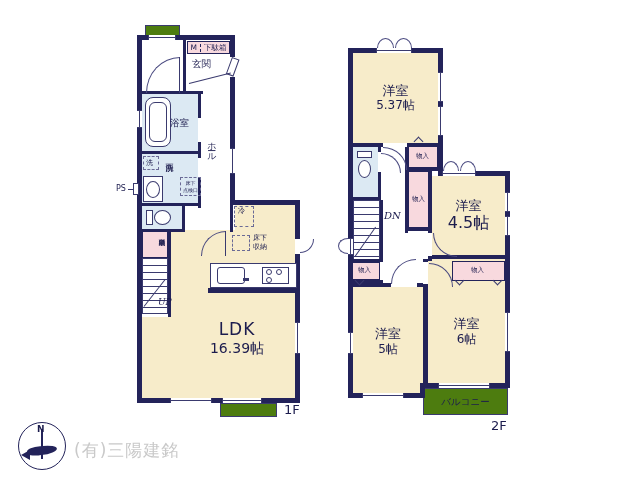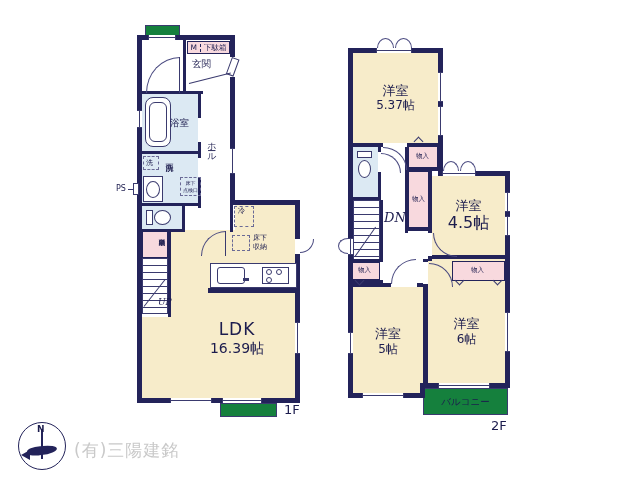--- a/index.html
+++ b/index.html
@@ -19,21 +19,21 @@
   .win-v{position:absolute;z-index:4;background:linear-gradient(to right,#fff 2px,#3a3a6e 2px,#3a3a6e 3px,#fff 3px);border-top:1px solid #3a3a6e;border-bottom:1px solid #3a3a6e;box-sizing:border-box;}
   .gap{position:absolute;background:#fff;z-index:4;}
   .arc{position:absolute;z-index:4;border:1px solid #4a4a80;background:transparent;box-sizing:border-box;}
   .arc-tl{border-radius:100% 0 0 0;border-right:none;border-bottom:none;}
   .arc-tr{border-radius:0 100% 0 0;border-left:none;border-bottom:none;}
   .arc-br{border-radius:0 0 100% 0;border-left:none;border-top:none;}
   .arc-bl{border-radius:0 0 0 100%;border-right:none;border-top:none;}
   .steps{position:absolute;z-index:2;background:repeating-linear-gradient(to bottom,#fff 0,#fff 6px,#3a3a6e 6px,#3a3a6e 7px);border:1px solid #3a3a6e;box-sizing:border-box;}
   .fix{position:absolute;z-index:4;background:#fff;border:1px solid #3a3a6e;box-sizing:border-box;}
   .line{position:absolute;background:#3a3a6e;z-index:4;}
-  .thinbox{position:absolute;border:1px solid #3a3a6e;background:#15803d;z-index:2;box-sizing:border-box;}
+  .thinbox{position:absolute;border:1px solid #3a3a6e;background:#4d7c0f;z-index:2;box-sizing:border-box;}
   .bump{position:absolute;z-index:4;border:1px solid #4a4a80;border-bottom:none;border-radius:50% 50% 0 0 / 100% 100% 0 0;box-sizing:border-box;}
   .fold{position:absolute;width:6px;height:6px;border-right:1px solid #3a3a6e;border-bottom:1px solid #3a3a6e;transform:rotate(45deg);z-index:4;}
   .burner{position:absolute;width:6px;height:6px;border:1px solid #3a3a6e;border-radius:50%;z-index:5;box-sizing:border-box;}
   .mbox{display:flex;align-items:center;justify-content:center;gap:3px;}
   .mdiv{width:0;height:8px;border-left:1px dashed #23235a;}
   .ital{font-family:"DejaVu Serif",serif;font-style:italic;}
   .wm{color:#c9c9c9;letter-spacing:1px;}
 </style>
 </head>
 <body>
@@ -225,21 +225,21 @@
     <div class="fold" style="left:415px;top:138px;transform:rotate(-135deg);"></div>
     <div class="fold" style="left:456px;top:277px;"></div>
     <div class="fold" style="left:494px;top:277px;"></div>
     <div class="fold" style="left:356px;top:277px;"></div>
 
     <div class="fix" style="left:357px;top:151px;width:15px;height:7px;"></div>
     <div class="fix" style="left:358px;top:160px;width:13px;height:18px;border-radius:50%;"></div>
 
     <div class="steps" style="left:353px;top:200px;width:27px;height:62px;"></div>
     <div class="line" style="left:355px;top:256px;width:36px;height:1px;transform:rotate(-55deg);transform-origin:left center;"></div>
-    <div class="lbl ital" style="left:384px;top:210px;font-size:13px;">DN</div>
+    <div class="lbl ital" style="left:384px;top:210px;font-size:10px;">DN</div>
 
     <div class="lbl center" style="left:353px;top:60px;width:85px;height:75px;">
       <span style="font-size:13px;">洋室</span>
       <span style="font-size:12px;">5.37帖</span>
     </div>
     <div class="lbl center" style="left:432px;top:180px;width:73px;height:70px;">
       <span style="font-size:13px;">洋室</span>
       <span style="font-size:16px;">4.5帖</span>
     </div>
     <div class="lbl center" style="left:353px;top:298px;width:70px;height:86px;">

